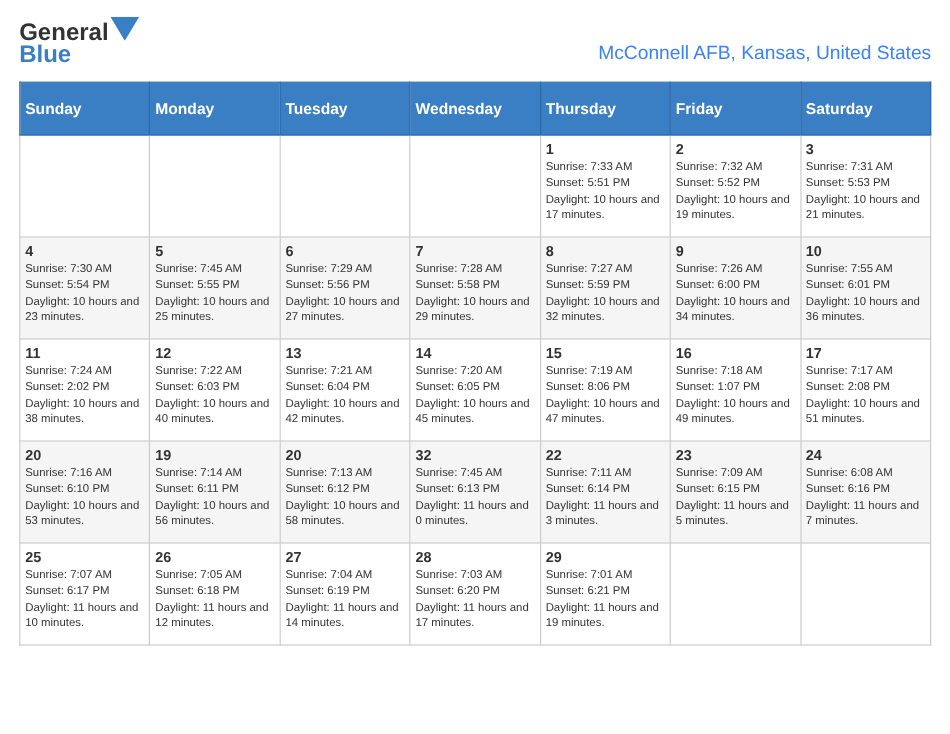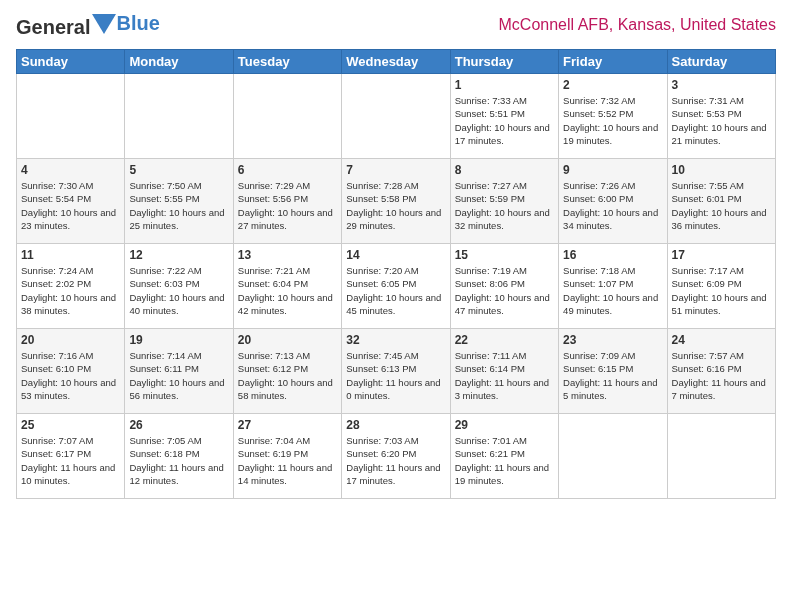--- a/index.html
+++ b/index.html
@@ -15,34 +15,34 @@
       justify-content: space-between;
       align-items: flex-start;
       margin-bottom: 10px;
     }
     .logo-wrapper {
       display: flex;
       align-items: center;
     }
     .logo-box {
       display: flex;
-      flex-direction: row;
+      flex-direction: column;
     }
     .logo-line1 { font-size: 20px; font-weight: bold; color: #333; }
     .logo-line2 { font-size: 20px; font-weight: bold; color: #3a7ec4; margin-top: -4px; }
     .title-area { text-align: right; }
     .month-title { font-size: 36px; font-weight: bold; color: #333; }
-    .location-title { font-size: 16px; color: #be185d; }
+    .location-title { font-size: 16px; color: #3b82f6; margin-top: 20px; }
     .calendar { width: 100%; border-collapse: collapse; }
     .calendar th {
       background: #3a7ec4;
       color: #fff;
       font-size: 13px;
       font-weight: bold;
-      padding: 4px 4px;
+      padding: 14px 4px;
       text-align: left;
       border: 1px solid #2d6aaa;
     }
     .calendar td {
       border: 1px solid #ccc;
       vertical-align: top;
       padding: 4px;
       font-size: 10px;
       color: #333;
       width: calc(100% / 7);
@@ -125,21 +125,21 @@
       <tr>
         <td>
           <div class="day-num">4</div>
           <div class="day-info">Sunrise: 7:30 AM
 Sunset: 5:54 PM
 Daylight: 10 hours
 and 23 minutes.</div>
         </td>
         <td>
           <div class="day-num">5</div>
-          <div class="day-info">Sunrise: 7:50 AM
+          <div class="day-info">Sunrise: 7:45 AM
 Sunset: 5:55 PM
 Daylight: 10 hours
 and 25 minutes.</div>
         </td>
         <td>
           <div class="day-num">6</div>
           <div class="day-info">Sunrise: 7:29 AM
 Sunset: 5:56 PM
 Daylight: 10 hours
 and 27 minutes.</div>
@@ -212,21 +212,21 @@
         <td>
           <div class="day-num">16</div>
           <div class="day-info">Sunrise: 7:18 AM
 Sunset: 1:07 PM
 Daylight: 10 hours
 and 49 minutes.</div>
         </td>
         <td>
           <div class="day-num">17</div>
           <div class="day-info">Sunrise: 7:17 AM
-Sunset: 6:09 PM
+Sunset: 2:08 PM
 Daylight: 10 hours
 and 51 minutes.</div>
         </td>
       </tr>
       <tr>
         <td>
           <div class="day-num">20</div>
           <div class="day-info">Sunrise: 7:16 AM
 Sunset: 6:10 PM
 Daylight: 10 hours
@@ -262,21 +262,21 @@
         </td>
         <td>
           <div class="day-num">23</div>
           <div class="day-info">Sunrise: 7:09 AM
 Sunset: 6:15 PM
 Daylight: 11 hours
 and 5 minutes.</div>
         </td>
         <td>
           <div class="day-num">24</div>
-          <div class="day-info">Sunrise: 7:57 AM
+          <div class="day-info">Sunrise: 6:08 AM
 Sunset: 6:16 PM
 Daylight: 11 hours
 and 7 minutes.</div>
         </td>
       </tr>
       <tr>
         <td>
           <div class="day-num">25</div>
           <div class="day-info">Sunrise: 7:07 AM
 Sunset: 6:17 PM

